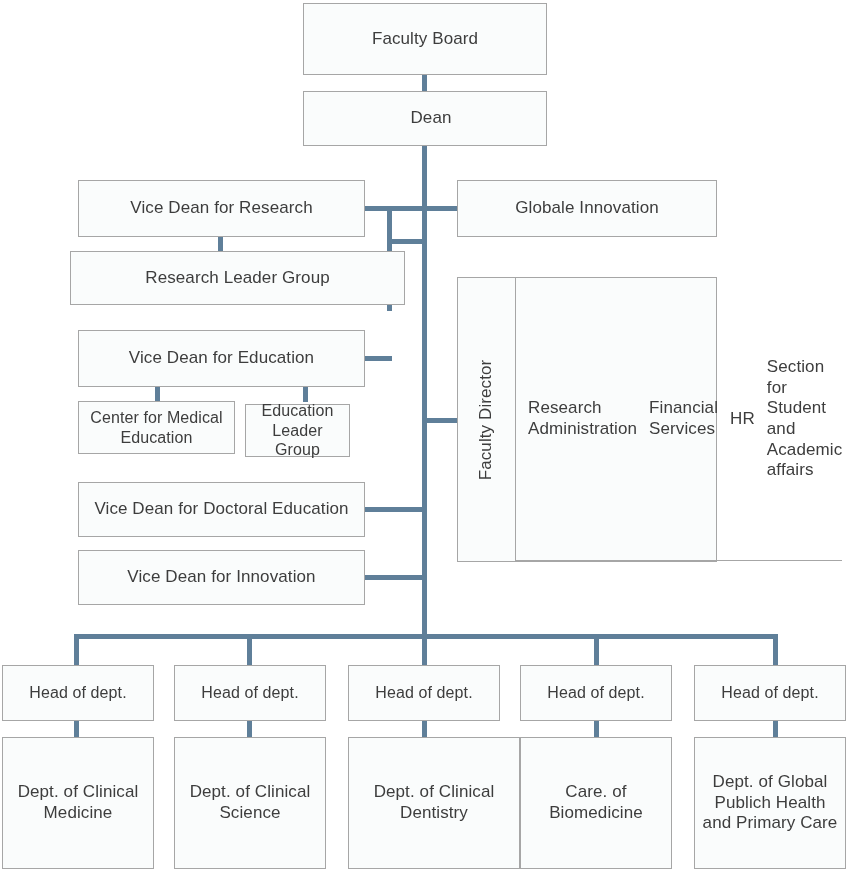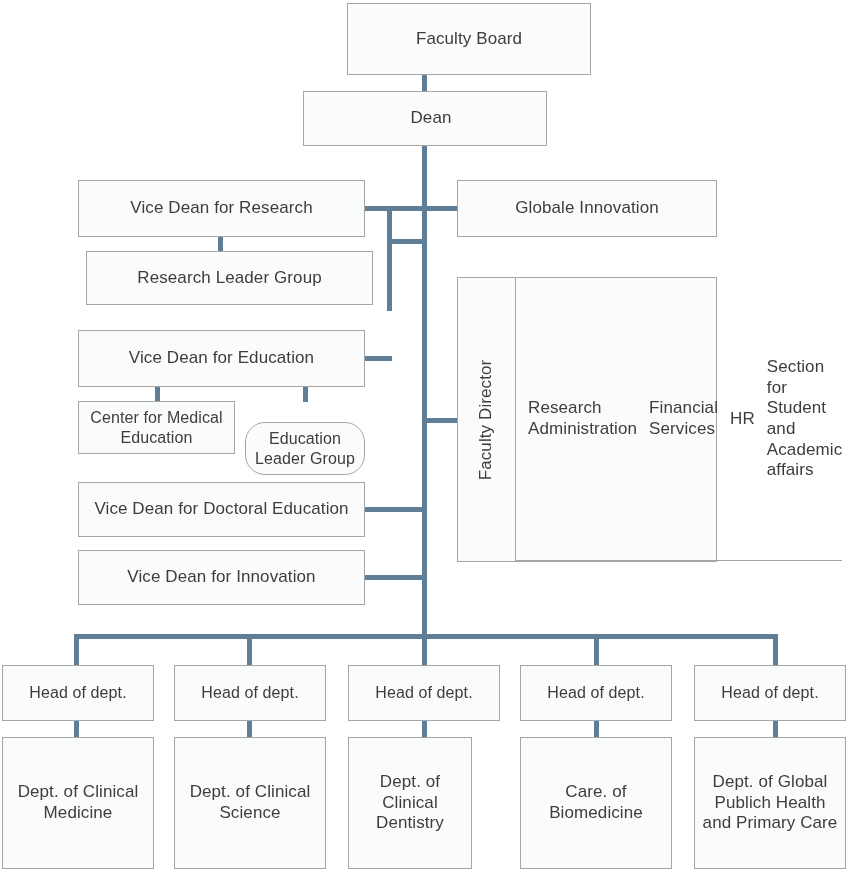--- a/index.html
+++ b/index.html
@@ -123,33 +123,33 @@
   <div class="conn" style="left:422px; top:634px; width:5px; height:32px;"></div>
   <div class="conn" style="left:594px; top:634px; width:5px; height:32px;"></div>
   <div class="conn" style="left:773px; top:634px; width:5px; height:32px;"></div>
 
   <div class="conn" style="left:74px; top:720px; width:5px; height:18px;"></div>
   <div class="conn" style="left:247px; top:720px; width:5px; height:18px;"></div>
   <div class="conn" style="left:422px; top:720px; width:5px; height:18px;"></div>
   <div class="conn" style="left:594px; top:720px; width:5px; height:18px;"></div>
   <div class="conn" style="left:773px; top:720px; width:5px; height:18px;"></div>
 
-  <div class="node" style="left:303px; top:3px; width:244px; height:72px;margin-left:44px;">Faculty Board</div>
+  <div class="node" style="left:303px; top:3px; width:244px; height:72px;">Faculty Board</div>
 
   <div class="node" style="left:303px; top:91px; width:244px; height:55px;padding-left:16px;">Dean</div>
 
   <div class="node" style="left:78px; top:180px; width:287px; height:57px;">Vice Dean for Research</div>
 
-  <div class="node" style="left:86px; top:251px; width:287px; height:54px;">Research Leader Group</div>
+  <div class="node" style="left:70px; top:251px; width:335px; height:54px;">Research Leader Group</div>
 
   <div class="node" style="left:78px; top:330px; width:287px; height:57px;">Vice Dean for Education</div>
 
   <div class="node small" style="left:78px; top:401px; width:157px; height:53px;">Center for Medical Education</div>
 
-  <div class="node small" style="left:245px; top:422px; width:120px; height:53px;border-radius:20px;">Education Leader Group</div>
+  <div class="node small" style="left:245px; top:404px; width:105px; height:53px;">Education Leader Group</div>
 
   <div class="node" style="left:78px; top:482px; width:287px; height:55px;">Vice Dean for Doctoral Education</div>
 
   <div class="node" style="left:78px; top:550px; width:287px; height:55px;">Vice Dean for Innovation</div>
 
   <div class="node" style="left:457px; top:180px; width:260px; height:57px;">Globale Innovation</div>
 
   <div id="faculty-director-table" style="left:457px; top:277px; width:260px; height:285px;">
     <div id="faculty-director-label">
       <span>Faculty Director</span>
@@ -164,17 +164,17 @@
   </div>
 
   <div class="node small" style="left:2px; top:665px; width:152px; height:56px;">Head of dept.</div>
   <div class="node small" style="left:174px; top:665px; width:152px; height:56px;">Head of dept.</div>
   <div class="node small" style="left:348px; top:665px; width:152px; height:56px;">Head of dept.</div>
   <div class="node small" style="left:520px; top:665px; width:152px; height:56px;">Head of dept.</div>
   <div class="node small" style="left:694px; top:665px; width:152px; height:56px;">Head of dept.</div>
 
   <div class="node" style="left:2px; top:737px; width:152px; height:132px;">Dept. of Clinical Medicine</div>
   <div class="node" style="left:174px; top:737px; width:152px; height:132px;">Dept. of Clinical Science</div>
-  <div class="node" style="left:348px; top:737px; width:124px; height:132px;">Dept. of Clinical Dentistry</div>
+  <div class="node" style="left:348px; top:737px; width:172px; height:132px;">Dept. of Clinical Dentistry</div>
   <div class="node" style="left:520px; top:737px; width:152px; height:132px;">Care. of Biomedicine</div>
   <div class="node" style="left:694px; top:737px; width:152px; height:132px;">Dept. of Global Publich Health and Primary Care</div>
 
 </div>
 
 </body></html>

